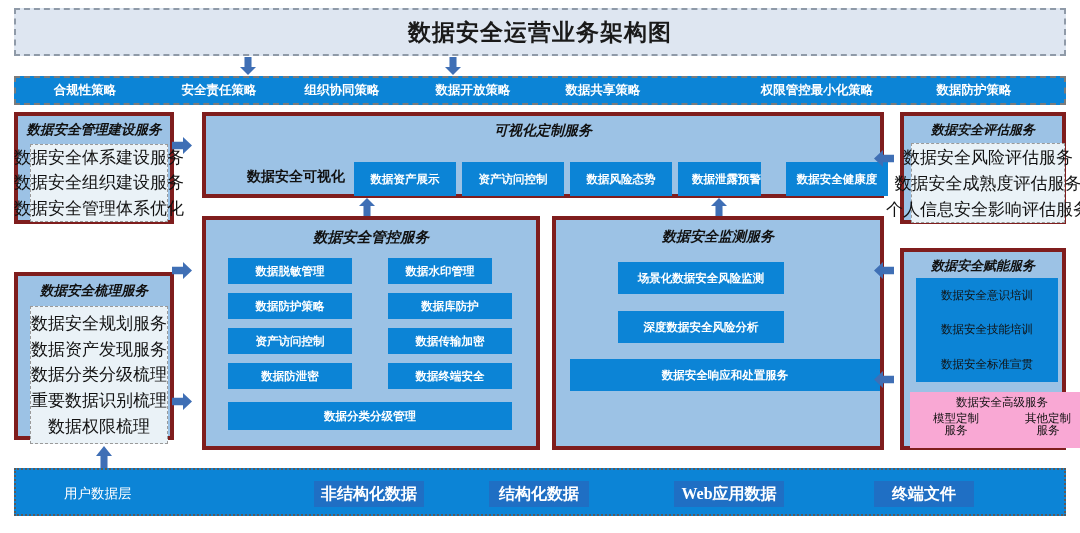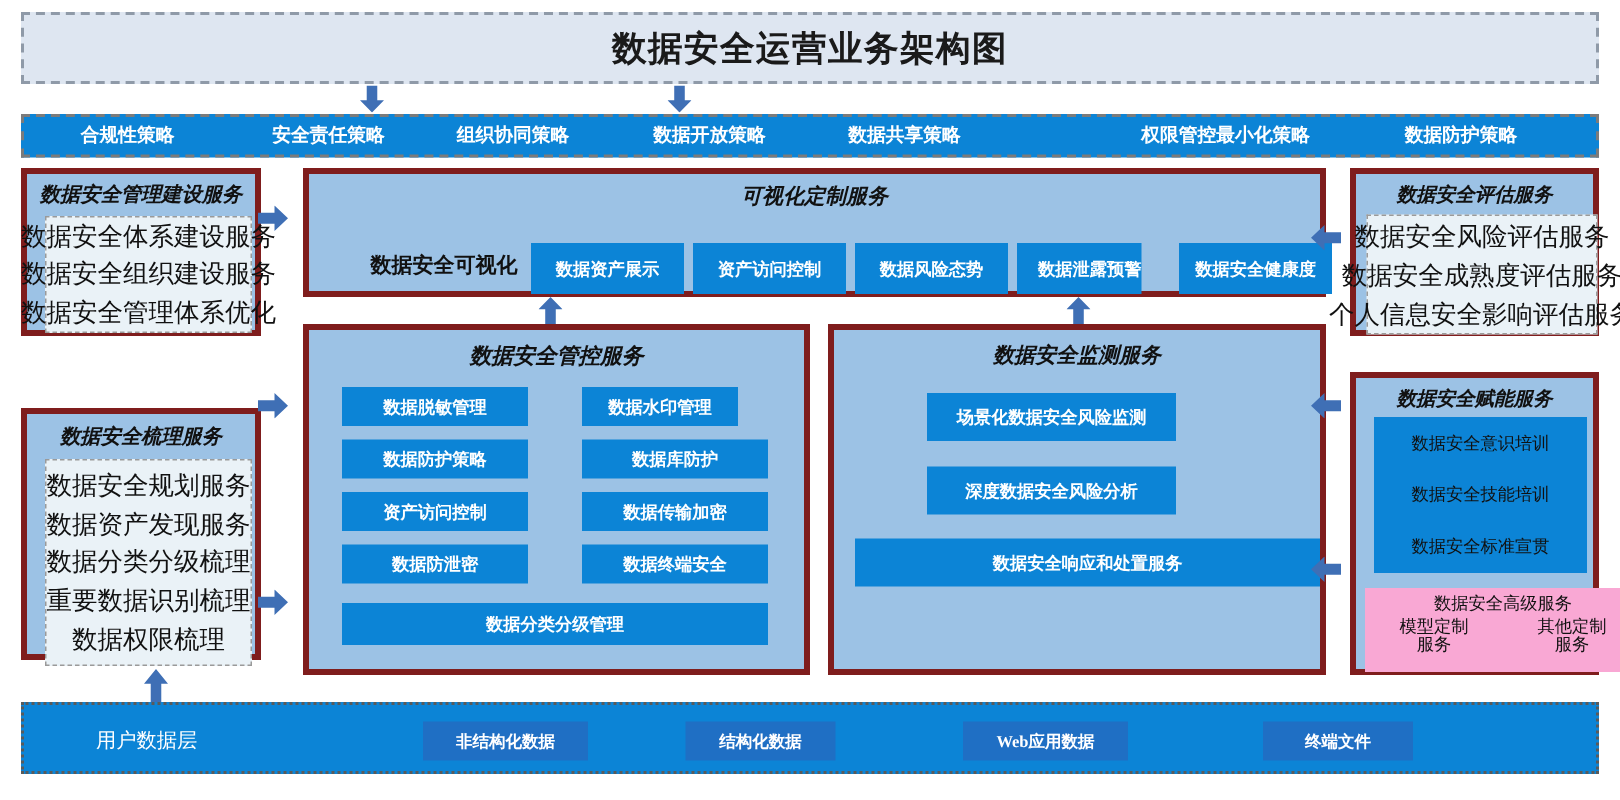--- a/index.html
+++ b/index.html
@@ -93,22 +93,23 @@
     border: 2px dotted #5a5a5a;
   }
   #bottom-bar .lbl {
     font-family: "Liberation Serif", "DejaVu Serif", serif;
     font-size: 13.5px; color: #ffffff; font-weight: normal;
   }
   .bchip {
     background: #1f6fc4;
     color: #ffffff;
     display: flex; align-items: center; justify-content: center;
-    font-size: 11px; font-weight: bold; white-space: nowrap;
-    font-family: "Liberation Serif", "DejaVu Serif", serif;
+    font-size: 16px; font-weight: bold; white-space: nowrap;
+    font-family: "Liberation Serif", "DejaVu Serif", serif;
+    margin-left: 32px;
   }
 </style>
 </head>
 <body>
 
 <div id="canvas">
 
   <div class="abs" id="title-banner">
     <span class="t">数据安全运营业务架构图</span>
   </div>

